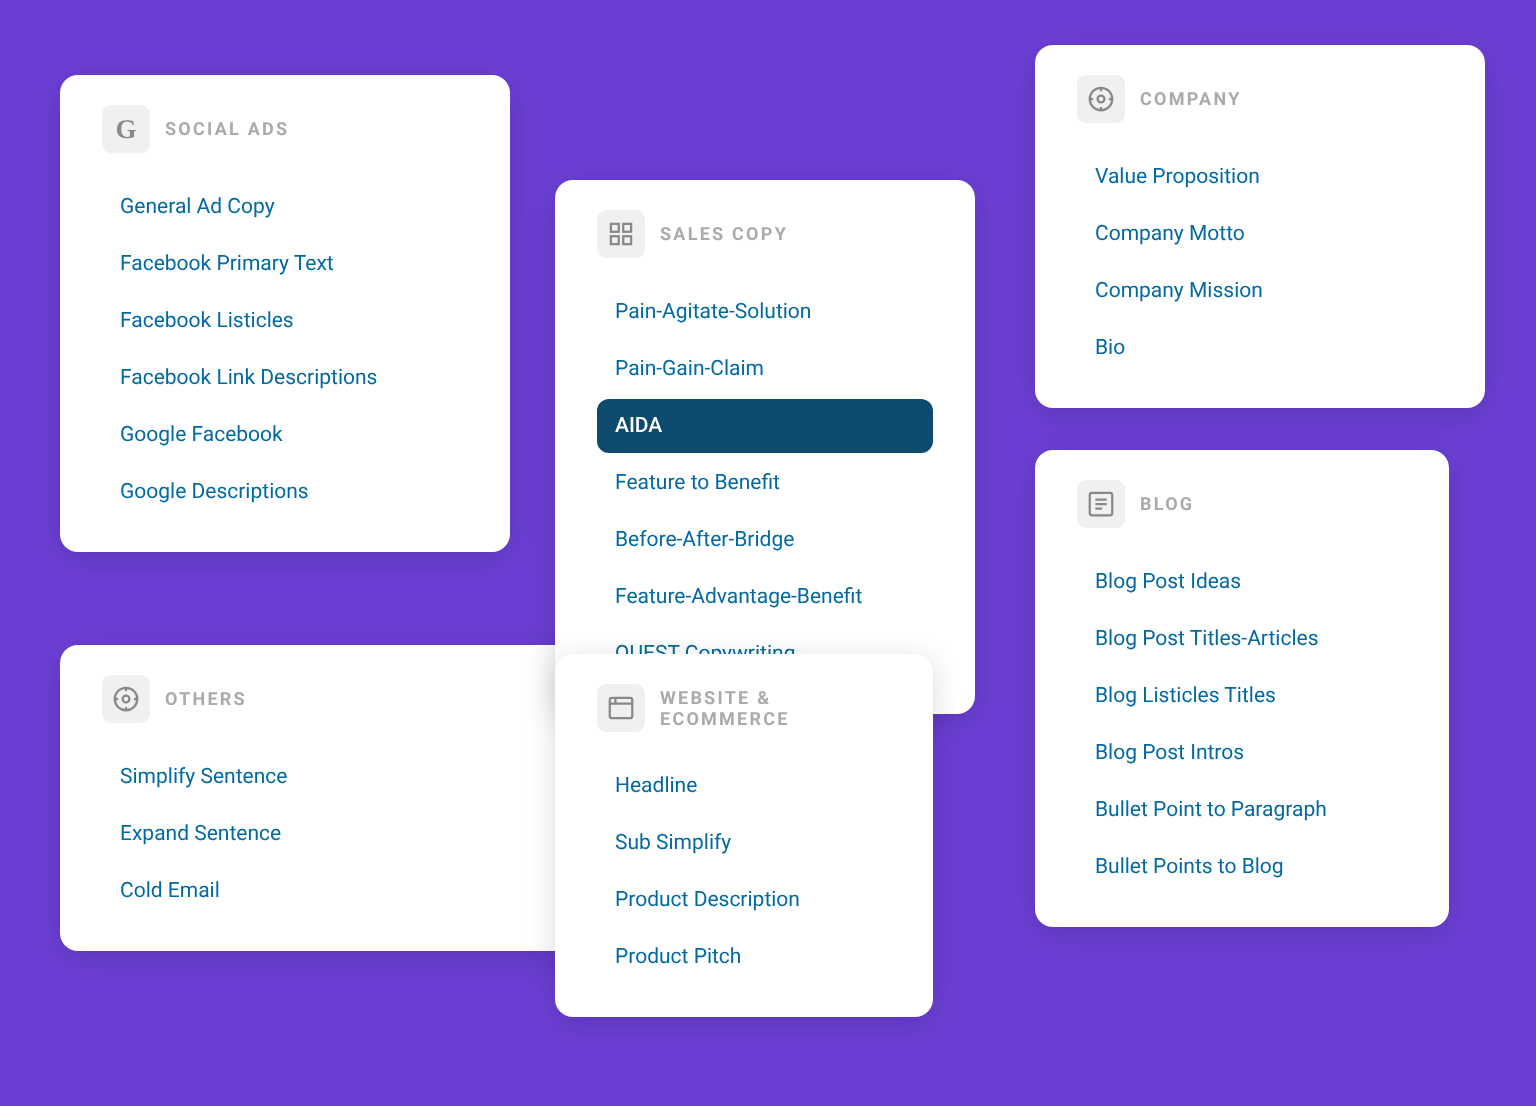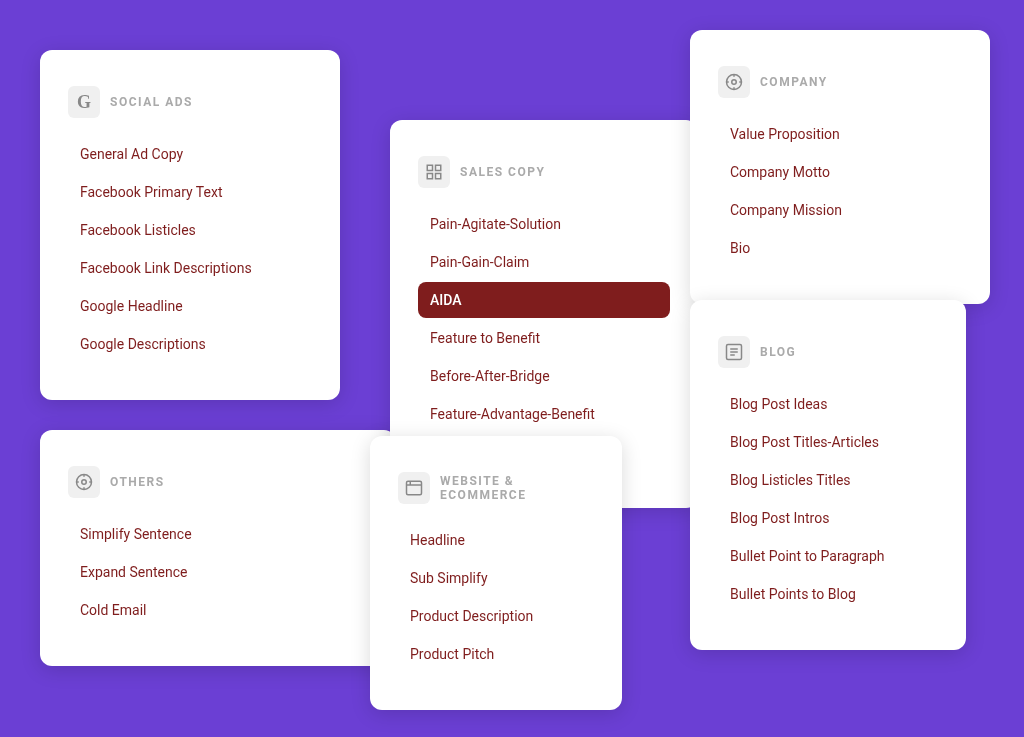--- a/index.html
+++ b/index.html
@@ -16,21 +16,21 @@
     .canvas {
       width: 1024px;
       height: 737px;
       position: relative;
       padding: 30px;
     }
 
     .card {
       background: #fff;
       border-radius: 12px;
-      padding: 36px 28px;
+      padding: 20px 28px;
       position: absolute;
       box-shadow: 0 4px 20px rgba(0,0,0,0.15);
     }
 
     .card-header {
       display: flex;
       align-items: center;
       gap: 10px;
       margin-bottom: 18px;
     }
@@ -52,29 +52,29 @@
       align-items: center;
       justify-content: center;
       color: #888;
       font-size: 16px;
       flex-shrink: 0;
     }
 
     .card-item {
       padding: 10px 12px;
       font-size: 14px;
-      color: #7f1d1d;
+      color: #0369a1;
       border-radius: 8px;
       cursor: pointer;
       margin-bottom: 2px;
       transition: background 0.15s;
     }
 
     .card-item.active {
-      background: #7f1d1d;
+      background: #0c4a6e;
       color: #fff;
       font-weight: 500;
     }
 
     
     .card-social-ads {
       top: 50px;
       left: 40px;
       width: 300px;
     }
@@ -82,22 +82,22 @@
     
     .card-others {
       top: 430px;
       left: 40px;
       width: 356px;
     }
 
     
     .card-sales-copy {
       top: 120px;
-      left: 390px;
-      width: 308px;
+      left: 370px;
+      width: 280px;
     }
 
     
     .card-website {
       top: 436px;
       left: 370px;
       width: 252px;
     }
 
     
@@ -132,21 +132,21 @@
       <div class="card-icon">
         <span class="g-icon">G</span>
       </div>
       <span class="card-title">SOCIAL ADS</span>
     </div>
     <div id="social-ads-items">
         <div class="card-item">General Ad Copy</div>
         <div class="card-item">Facebook Primary Text</div>
         <div class="card-item">Facebook Listicles</div>
         <div class="card-item">Facebook Link Descriptions</div>
-        <div class="card-item">Google Headline</div>
+        <div class="card-item">Google Facebook</div>
         <div class="card-item">Google Descriptions</div>
       </div>
   </div>
 
   <div class="card card-others">
     <div class="card-header">
       <div class="card-icon">
         <svg width="18" height="18" viewBox="0 0 24 24" fill="none" stroke="#888" stroke-width="2">
           <circle cx="12" cy="12" r="10"></circle>
           <circle cx="12" cy="12" r="3"></circle>

